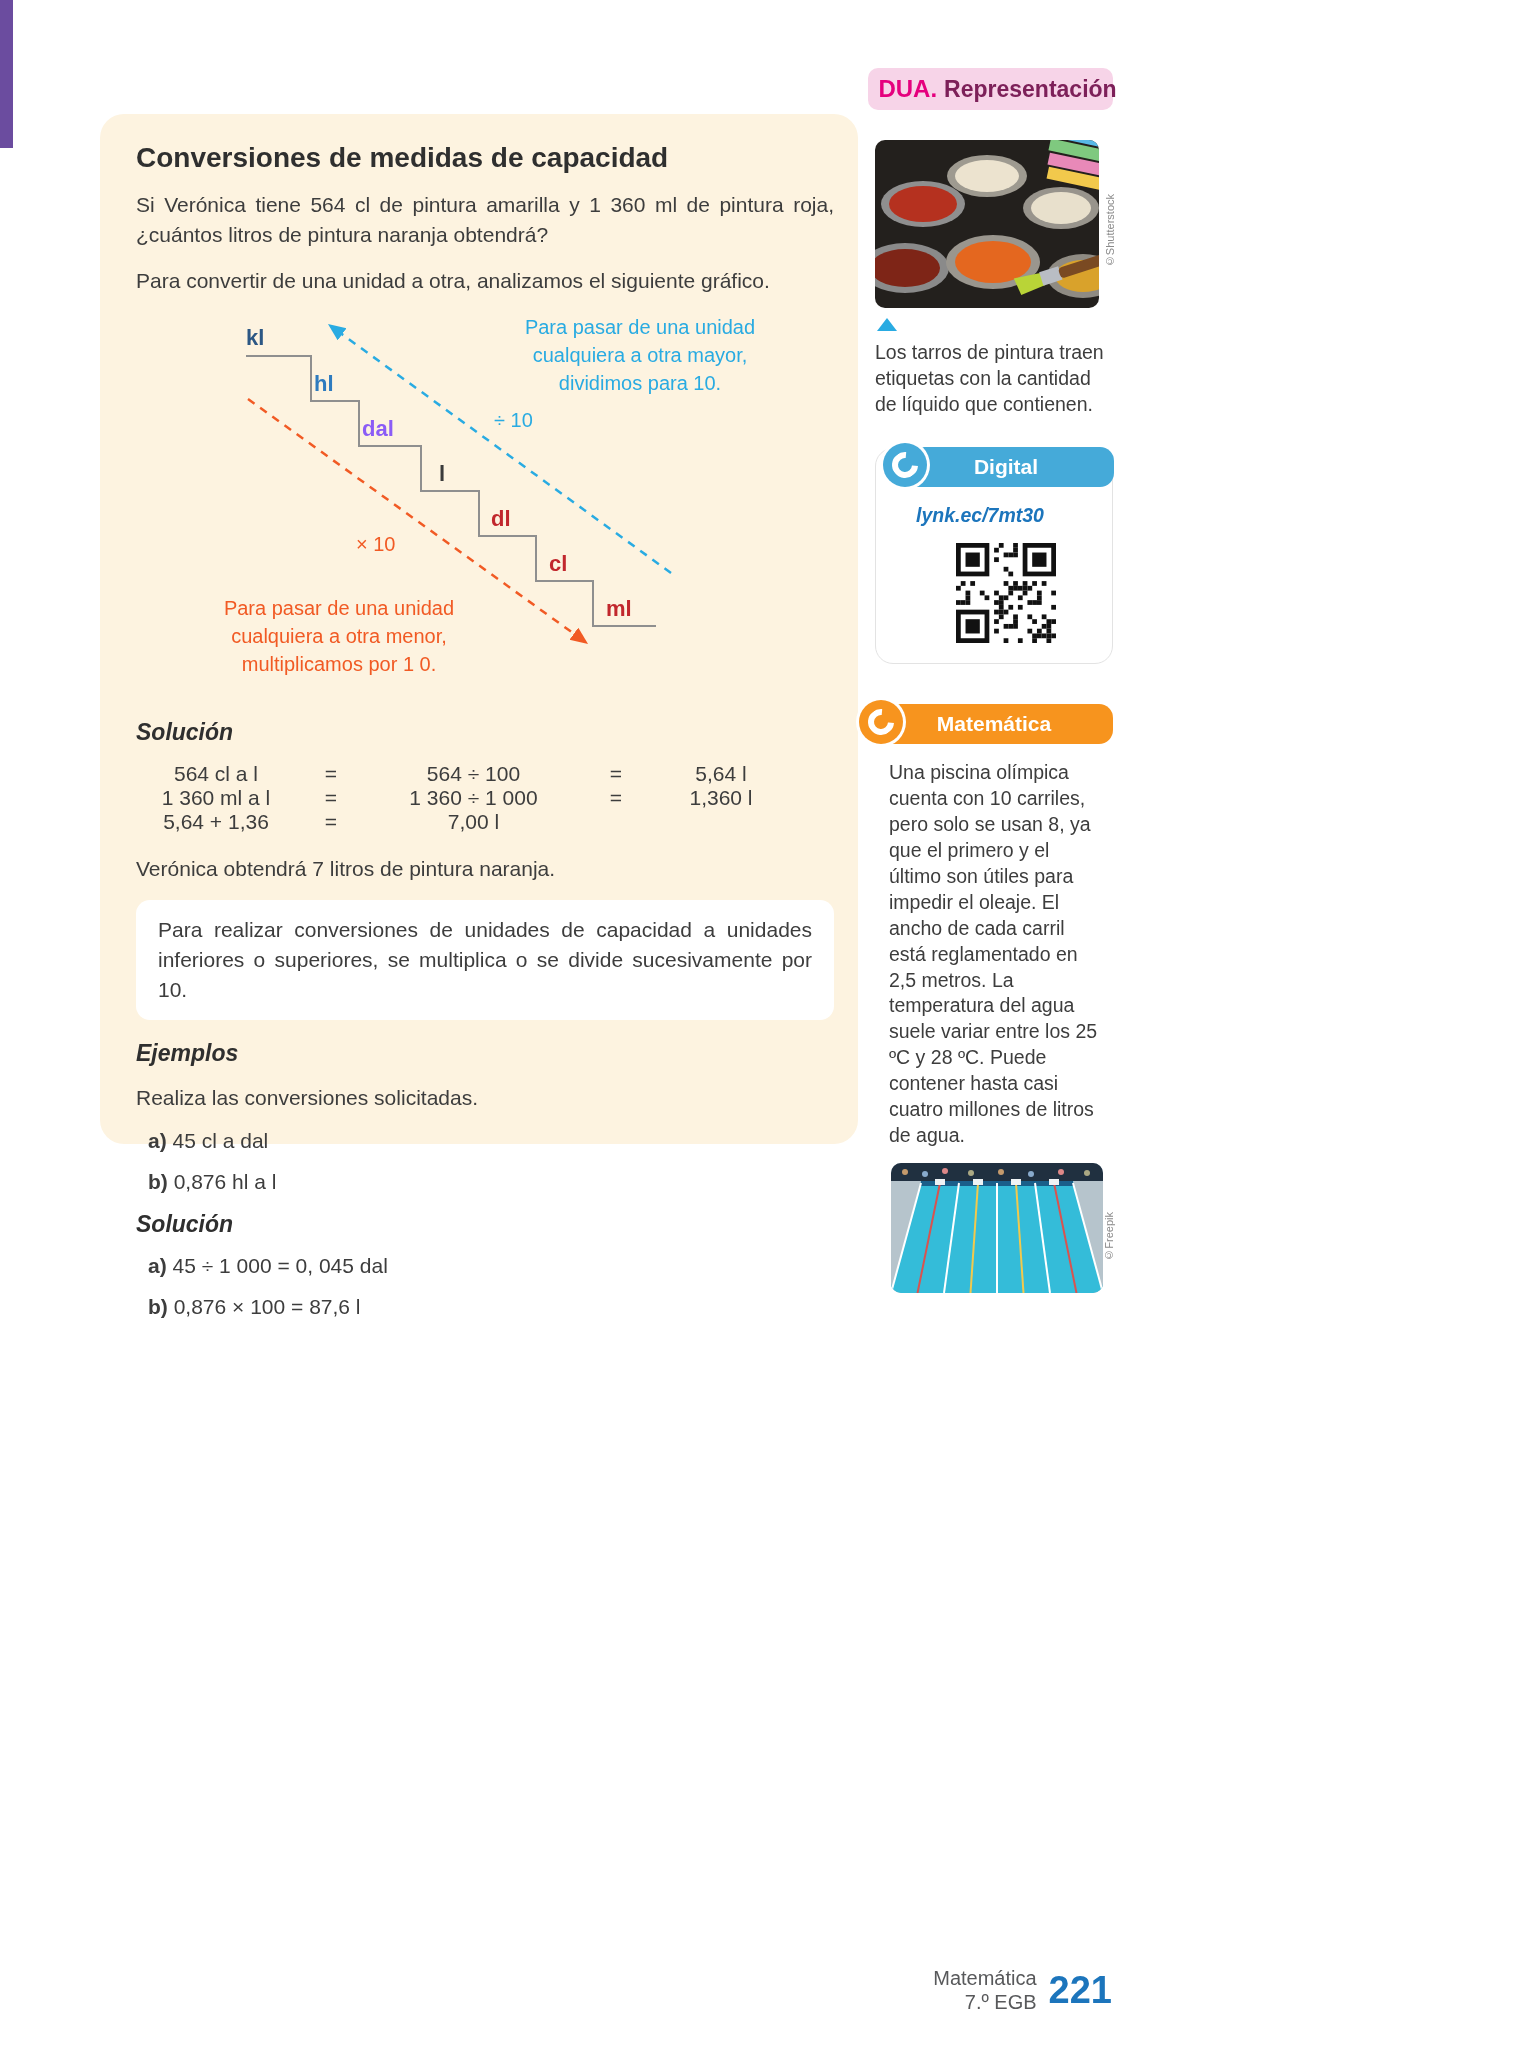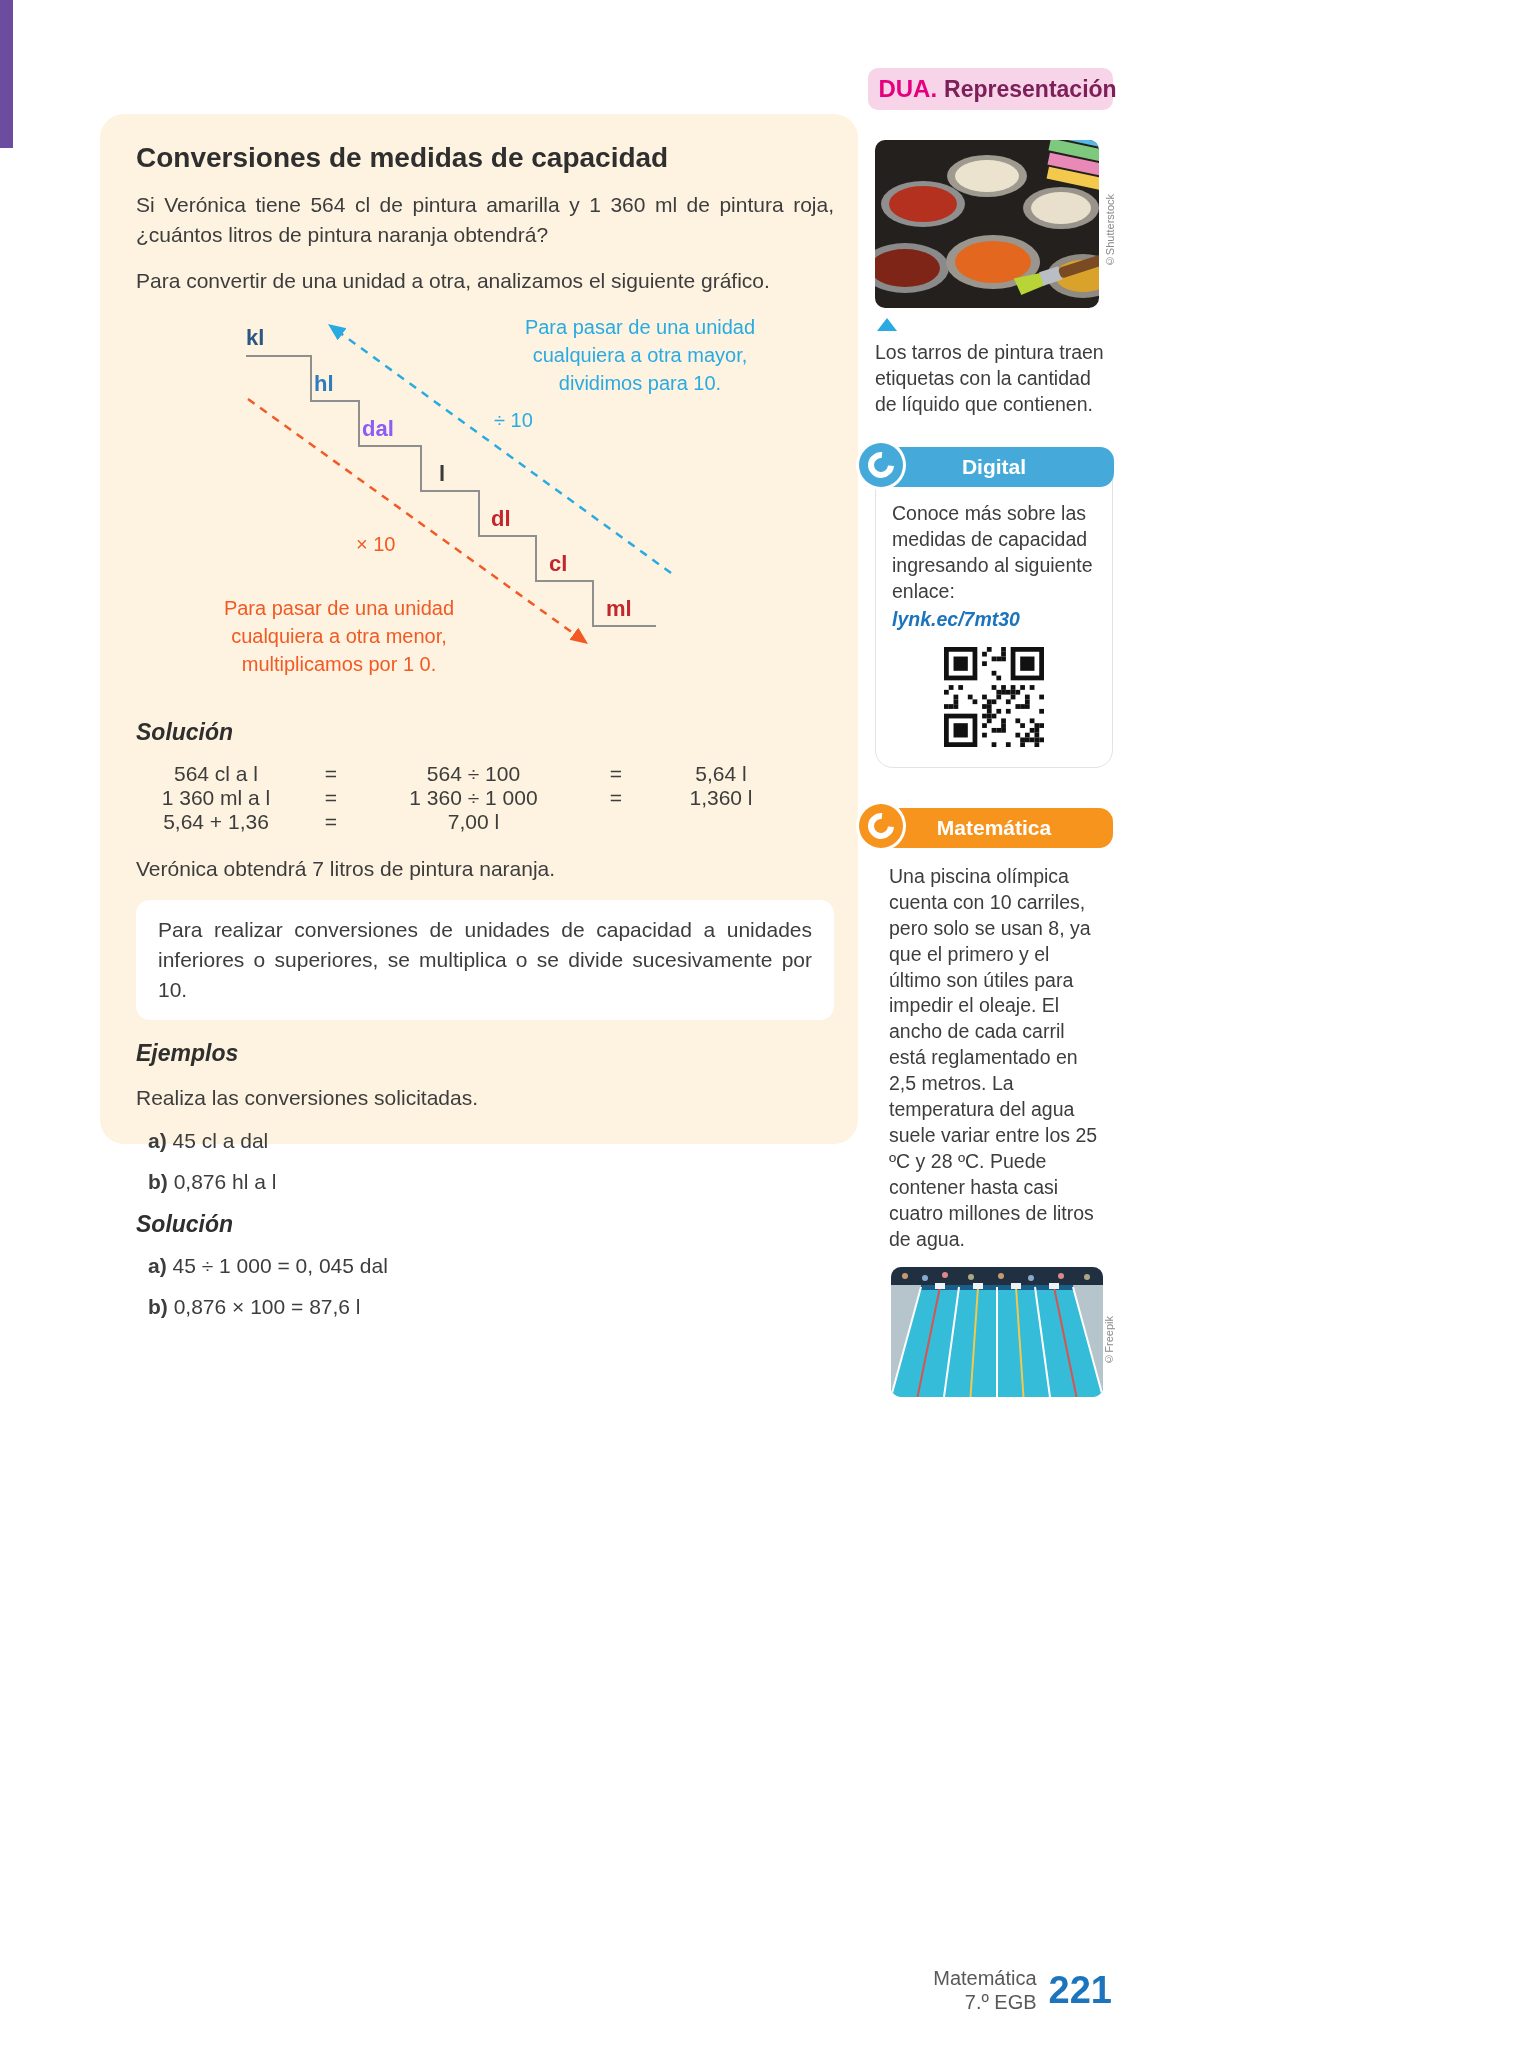--- a/index.html
+++ b/index.html
@@ -80,21 +80,21 @@
   .card { position: relative; margin-top: 30px; }
   .card-header {
     position: relative; height: 40px; border-radius: 14px; display: flex;
     align-items: center; justify-content: center; color: #fff; font-size: 21px; font-weight: bold;
   }
   .badge { position: absolute; left: -16px; top: -4px; width: 44px; height: 44px; border-radius: 50%; box-shadow: 0 0 0 3px #fff; }
   .badge::after {
     content: ''; position: absolute; inset: 9px; border-radius: 50%;
     border: 6px solid #fff; border-right-color: transparent; transform: rotate(-40deg);
   }
-  .digital-card { border: 1.5px solid #e3e3e3; border-radius: 18px; background: #fff; padding-bottom: 20px; }
+  .digital-card { border: 1.5px solid #e3e3e3; border-radius: 18px; background: #fff; padding-bottom: 20px; padding-left: 24px; }
   .digital-header { background: #45aad9; margin: -1.5px -1.5px 0 -1.5px; }
   .digital-badge { background: #45aad9; }
   .card-body { padding: 14px 16px 0 16px; font-size: 19.5px; line-height: 1.33; }
   .link { color: #1c75bc; font-weight: bold; font-style: italic; display: block; margin-top: 2px; text-decoration: none; cursor: pointer; }
   .qr { display: block; width: 100px; height: 100px; margin: 14px auto 0; }
 
   .math-header { background: #f7941e; }
   .math-badge { background: #f7941e; }
   .math-section { margin-top: 40px; }
   .math-body { padding: 16px 8px 0 14px; font-size: 19.5px; line-height: 1.33; }
@@ -240,21 +240,20 @@
 
     <div class="pointer-triangle"></div>
     <p class="caption">Los tarros de pintura traen etiquetas con la cantidad de líquido que contienen.</p>
 
     <div class="card digital-card">
       <div class="card-header digital-header">
         <span class="badge digital-badge"></span>
         <span>Digital</span>
       </div>
       <div class="card-body">
-        <span>Conoce más sobre las medidas de capacidad ingresando al siguiente enlace:</span>
         <a class="link">lynk.ec/7mt30</a>
         <svg id="qr-svg" class="qr" viewBox="0 0 100 100">
             <rect width="100" height="100" fill="#ffffff"></rect>
             <rect x="0" y="0" width="33.333333333333336" height="33.333333333333336" fill="#111"></rect>
             <rect x="4.761904761904762" y="4.761904761904762" width="23.80952380952381" height="23.80952380952381" fill="#fff"></rect>
             <rect x="9.523809523809524" y="9.523809523809524" width="14.285714285714285" height="14.285714285714285" fill="#111"></rect>
             <rect x="66.66666666666667" y="0" width="33.333333333333336" height="33.333333333333336" fill="#111"></rect>
             <rect x="71.42857142857143" y="4.761904761904762" width="23.80952380952381" height="23.80952380952381" fill="#fff"></rect>
             <rect x="76.19047619047619" y="9.523809523809524" width="14.285714285714285" height="14.285714285714285" fill="#111"></rect>
             <rect x="0" y="66.66666666666667" width="33.333333333333336" height="33.333333333333336" fill="#111"></rect>

